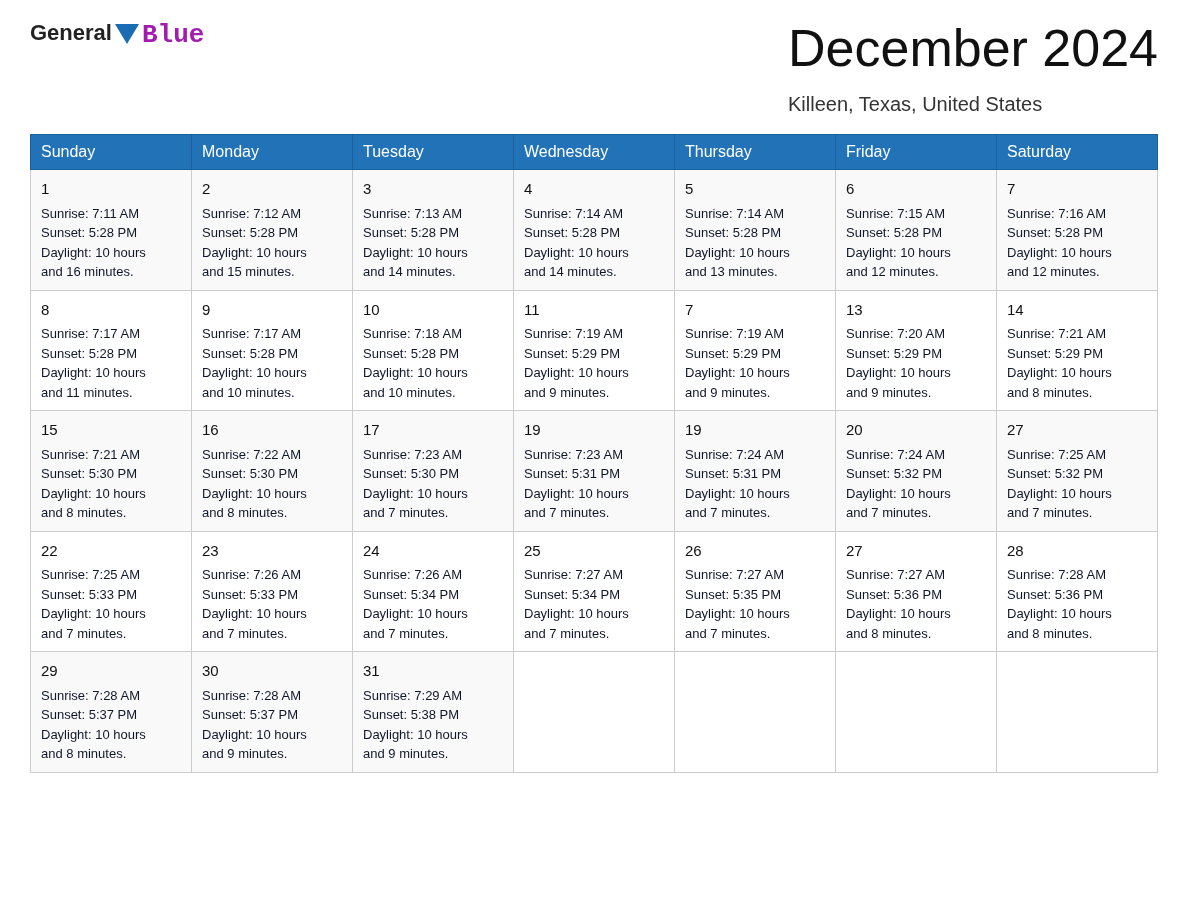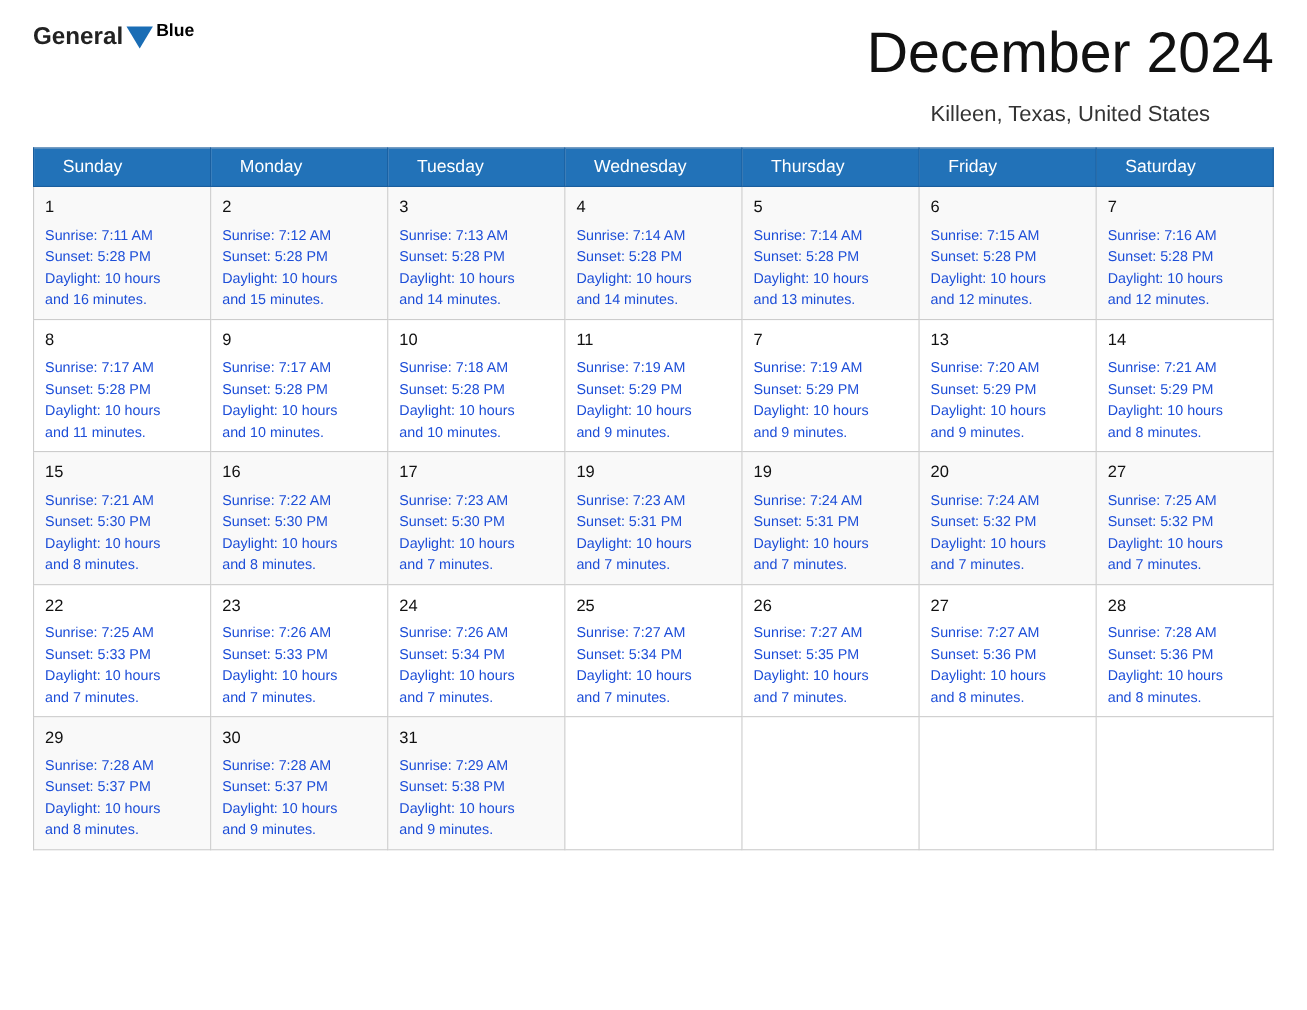--- a/index.html
+++ b/index.html
@@ -33,26 +33,27 @@
     .logo-triangle {
       width: 0;
       height: 0;
       border-left: 12px solid transparent;
       border-right: 12px solid transparent;
       border-top: 20px solid #1a6db5;
       margin: 0 3px;
       margin-top: 2px;
     }
     .logo-blue {
-      color: #000000;
-      font-size: 16px;
+      color: #a21caf;
+      font-size: 26px;
       font-weight: bold;
+      font-family: Liberation Mono, monospace;
     }
     .title-block {
-      text-align: center;
+      text-align: left;
     }
     .month-year {
       font-size: 52px;
       font-weight: normal;
       color: #111;
       line-height: 1.1;
     }
     .location {
       font-size: 20px;
       color: #333;
@@ -61,21 +62,21 @@
     table {
       width: 100%;
       border-collapse: collapse;
       table-layout: fixed;
     }
     thead tr th {
       background: #2272b8;
       color: #fff;
       font-size: 16px;
       font-weight: normal;
-      padding: 8px 26px;
+      padding: 8px 10px;
       text-align: left;
       border: 1px solid #1a5e9e;
     }
     tbody tr td {
       vertical-align: top;
       padding: 8px 10px;
       font-size: 13px;
       line-height: 1.5;
       border: 1px solid #ccc;
       background: #fff;
@@ -85,21 +86,21 @@
     tbody tr:nth-child(odd) td {
       background: #f9f9f9;
     }
     tbody tr td .day-number {
       font-size: 15px;
       font-weight: normal;
       color: #111;
       margin-bottom: 3px;
     }
     tbody tr td .day-info {
-      color: #1d4ed8;
+      color: #0f172a;
       font-size: 13px;
     }
     .empty-cell {
       background: #fff !important;
     }
   </style>
 </head>
 <body>
 
 <div class="header">

